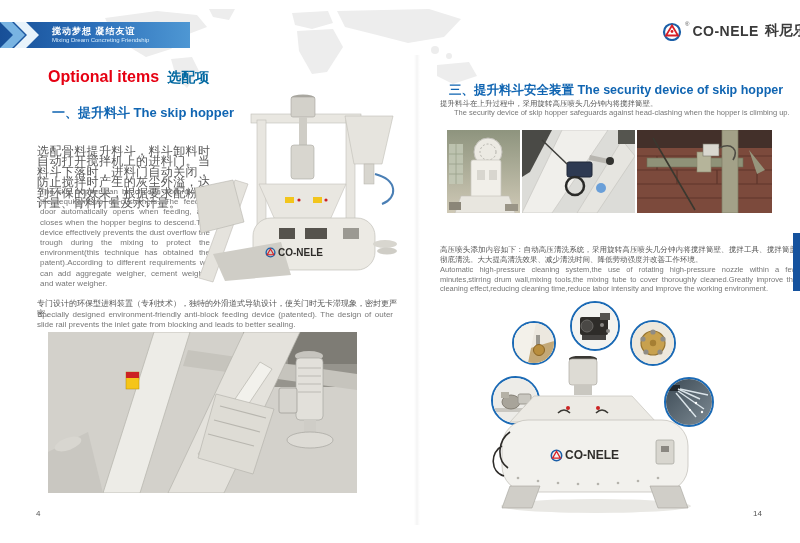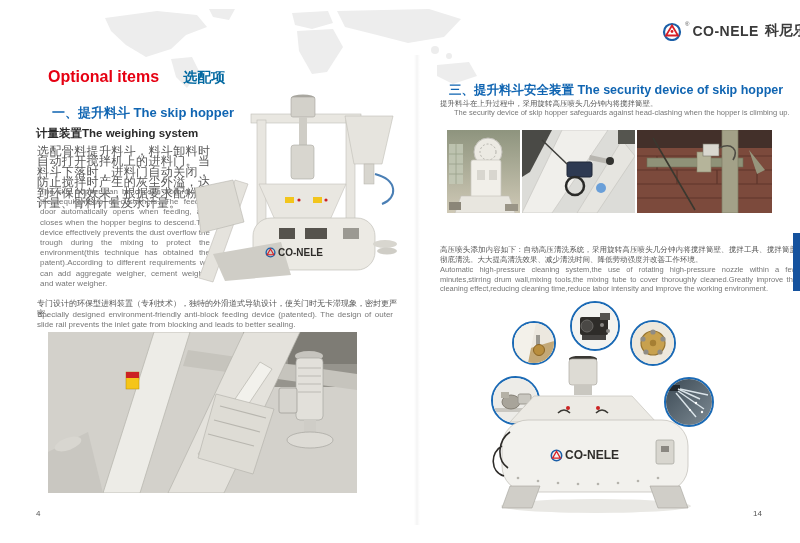--- a/index.html
+++ b/index.html
@@ -8,21 +8,21 @@
   .abs{position:absolute;}
   
   .band{left:0;top:22px;width:190px;height:26px;background:linear-gradient(90deg,#174f97 0%,#2a6db8 45%,#4e97d3 100%);}
   .band-title{left:52px;top:3px;font-size:9px;font-weight:bold;color:#fff;letter-spacing:1px;white-space:nowrap;}
   .band-sub{left:52px;top:15px;font-size:6px;color:#d9ecfa;white-space:nowrap;}
   .worldmap{left:85px;top:8px;width:545px;height:88px;}
   .logo{left:662px;top:20px;height:22px;display:flex;align-items:center;gap:3px;}
   .logo-text{font-size:14px;font-weight:bold;color:#3a3a3a;letter-spacing:.5px;white-space:nowrap;}
   .logo-cn{font-size:14px;font-weight:bold;color:#3a3a3a;margin-left:3px;white-space:nowrap;}
   .reg{font-size:6px;color:#555;position:relative;top:-7px;}
-  .page-title{left:48px;top:68px;display:flex;align-items:baseline;gap:24px;}
+  .page-title{left:48px;top:68px;display:flex;align-items:baseline;gap:8px;}
   .pt-en{font-size:16px;font-weight:bold;color:#e60012;}
   .pt-cn{font-size:14px;font-weight:bold;color:#0369a1;}
   
   .h-blue{color:#1065b2;font-weight:bold;}
   .s1-head{left:52px;top:104px;font-size:13px;}
   .s1-sub{left:36px;top:126px;font-size:11.5px;font-weight:bold;color:#2b2b2b;}
   .s1-cn{left:37px;top:146px;width:173px;font-size:12px;line-height:10.4px;color:#555;text-align:justify;}
   .s1-en{left:40px;top:187px;width:170px;font-size:8px;line-height:10.2px;color:#777;text-align:justify;}
   .s2-head{left:36px;top:280px;font-size:11px;width:370px;}
   .s2-cn{left:37px;top:299px;width:362px;font-size:8px;line-height:10px;color:#555;}
@@ -56,41 +56,48 @@
         <path d="M207,5 L243,3 L248,15 L227,21 L210,17 Z"></path>
         <path d="M212,23 L248,21 L258,39 L242,64 L227,66 L214,43 Z"></path>
         <path d="M252,3 L344,1 L376,11 L359,29 L323,35 L292,27 L260,19 Z"></path>
         <circle cx="350" cy="42" r="4"></circle>
         <circle cx="364" cy="48" r="3"></circle>
         <path d="M352,57 L384,54 L392,68 L368,76 L352,68 Z"></path>
       </g>
     </svg>
   </div>
 
+  <div class="abs band">
+    <svg class="abs" style="left:0;top:0" width="50" height="26">
+      <polygon points="0,0 12,0 25,13 12,26 0,26 13,13" fill="#79b4e2"></polygon>
+      <polygon points="14,0 26,0 39,13 26,26 14,26 27,13" fill="#e8f3fb"></polygon>
+    </svg>
+    <div class="abs band-title">搅动梦想 凝结友谊</div>
+    <div class="abs band-sub">Mixing Dream Concreting Friendship</div>
+  </div>
 
   <div class="abs logo">
     <svg width="20" height="20" viewBox="0 0 20 20">
       <circle cx="10" cy="11" r="8" fill="none" stroke="#1b5fa8" stroke-width="2.2"></circle>
       <path d="M10,4.5 L16,14.5 L4,14.5 Z" fill="none" stroke="#d71f26" stroke-width="1.8"></path>
       <circle cx="10" cy="10.5" r="1.4" fill="#d71f26"></circle>
     </svg>
     <span class="reg">®</span>
     <span class="logo-text">CO-NELE</span>
     <span class="logo-cn">科尼乐</span>
   </div>
 
   <div class="abs page-title">
     <span class="pt-en">Optional items</span>
     <span class="pt-cn">选配项</span>
   </div>
 
   <div class="abs gutter"></div>
 
   <div class="abs h-blue s1-head">一、提升料斗 The skip hopper</div>
-  <div class="abs s1-sub">计量装置The weighing system</div>
   <div class="abs s1-cn">选配骨料提升料斗，料斗卸料时自动打开搅拌机上的进料门。当料斗下落时，进料门自动关闭，防止搅拌时产生的灰尘外溢，达到环保的效果，根据要求配粉料计量、骨料计量及水计量。</div>
   <div class="abs s1-en">The skip hopper can be chosen according to the requirements of customers. The feeding door automatically opens when feeding, and closes when the hopper begins to descend.The device effectively prevents the dust overflow the trough during the mixing to protect the environment(this technique has obtained the patent).According to different requirements we can add aggregate weigher, cement weigher and water weigher.</div>
 
   <div class="abs photo" style="left:195px;top:92px;width:212px;height:192px;">
     <svg width="212" height="192" viewBox="0 0 212 192">
       <polygon points="4,186 40,88 53,92 18,190" fill="#e5e3dd" stroke="#bdbbb4" stroke-width=".6"></polygon>
       <polygon points="0,96 38,88 49,130 6,141" fill="#dddbd4" stroke="#b5b3ac" stroke-width=".6"></polygon>
       <rect x="56" y="22" width="110" height="9" fill="#e9e7e1" stroke="#c0beb7" stroke-width=".6"></rect>
       <rect x="62" y="28" width="9" height="108" fill="#e8e6e0" stroke="#c0beb7" stroke-width=".6"></rect>
       <rect x="151" y="28" width="9" height="108" fill="#e8e6e0" stroke="#c0beb7" stroke-width=".6"></rect>

